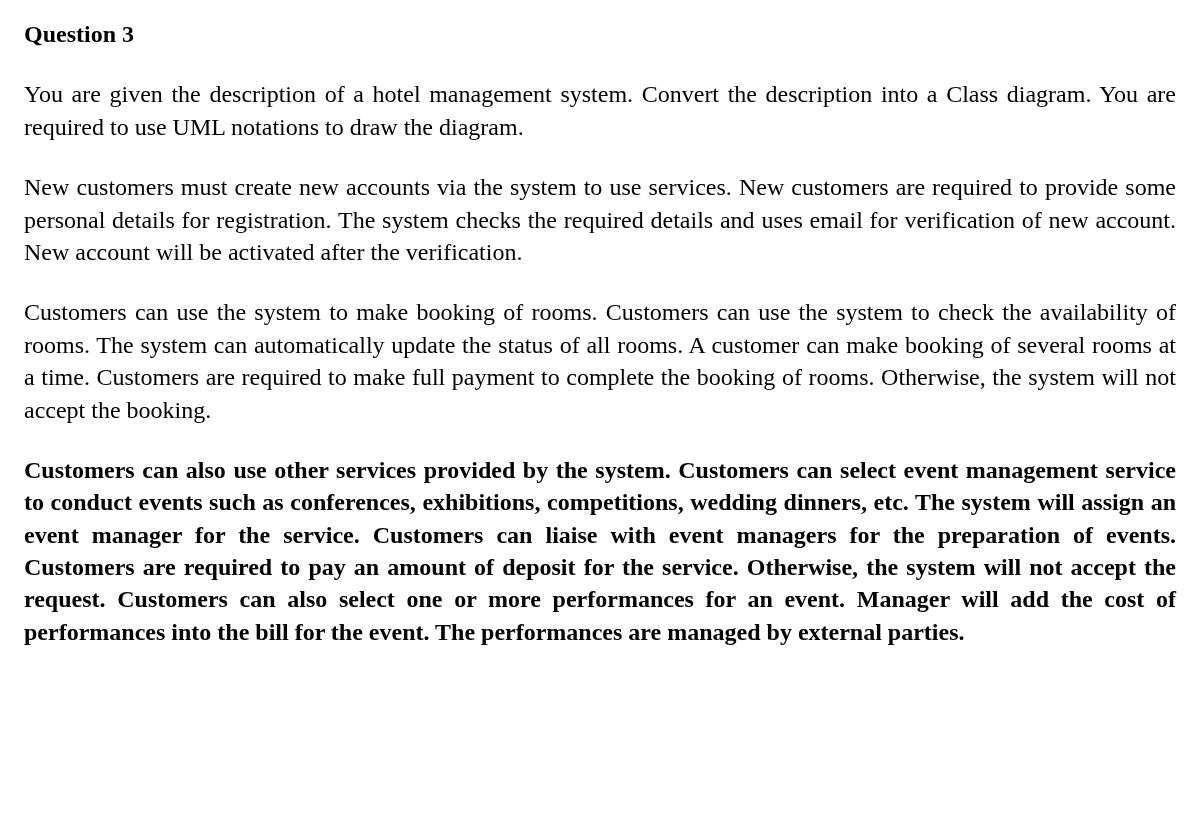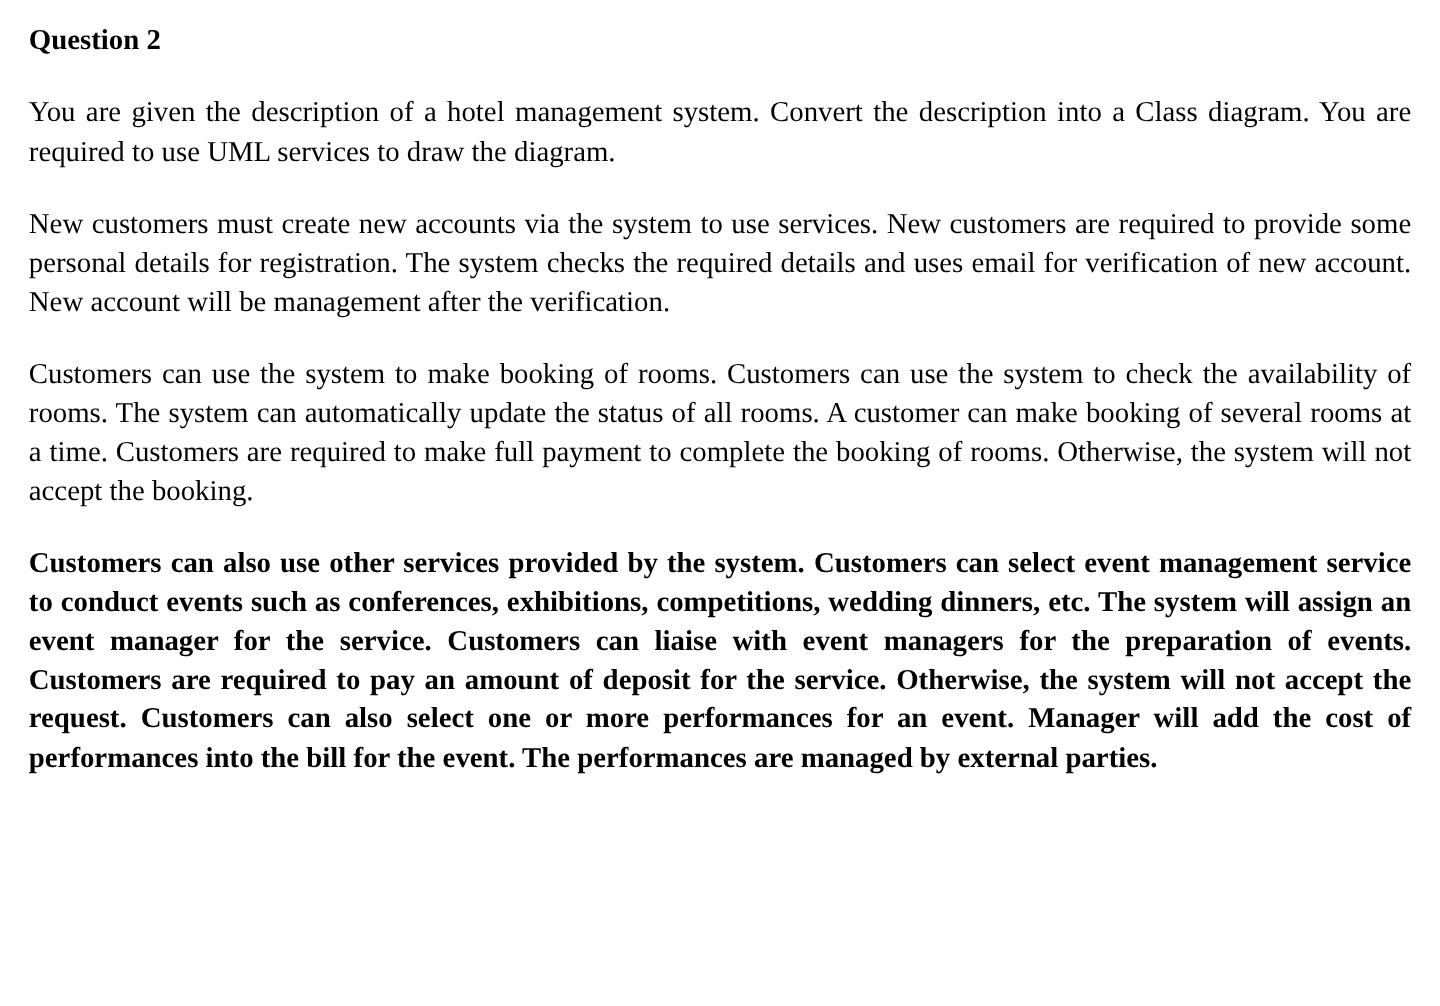--- a/index.html
+++ b/index.html
@@ -26,21 +26,21 @@
       margin-bottom: 28px;
     }
     .para:last-child {
       margin-bottom: 0;
       font-weight: bold;
     }
   </style>
 </head>
 <body>
 
-<div class="heading">Question 2</div>
+<div class="heading">Question 3</div>
 
-<div class="para">You are given the description of a hotel management system. Convert the description into a Class diagram. You are required to use UML services to draw the diagram.</div>
+<div class="para">You are given the description of a hotel management system. Convert the description into a Class diagram. You are required to use UML notations to draw the diagram.</div>
 
-<div class="para">New customers must create new accounts via the system to use services. New customers are required to provide some personal details for registration. The system checks the required details and uses email for verification of new account. New account will be management after the verification.</div>
+<div class="para">New customers must create new accounts via the system to use services. New customers are required to provide some personal details for registration. The system checks the required details and uses email for verification of new account. New account will be activated after the verification.</div>
 
 <div class="para">Customers can use the system to make booking of rooms. Customers can use the system to check the availability of rooms. The system can automatically update the status of all rooms. A customer can make booking of several rooms at a time. Customers are required to make full payment to complete the booking of rooms. Otherwise, the system will not accept the booking.</div>
 
 <div class="para">Customers can also use other services provided by the system. Customers can select event management service to conduct events such as conferences, exhibitions, competitions, wedding dinners, etc. The system will assign an event manager for the service. Customers can liaise with event managers for the preparation of events. Customers are required to pay an amount of deposit for the service. Otherwise, the system will not accept the request. Customers can also select one or more performances for an event. Manager will add the cost of performances into the bill for the event. The performances are managed by external parties.</div>
 
 </body></html>

